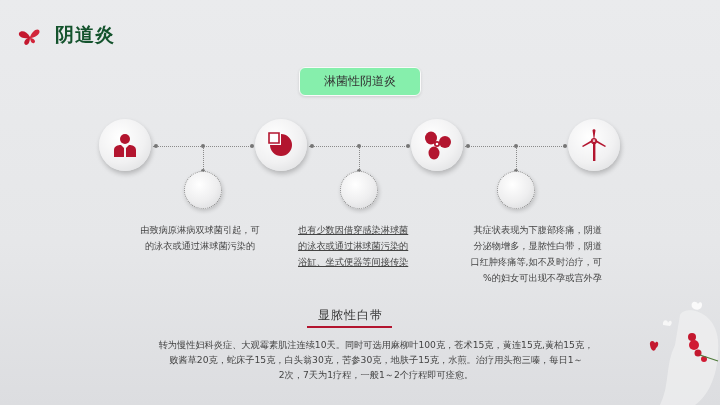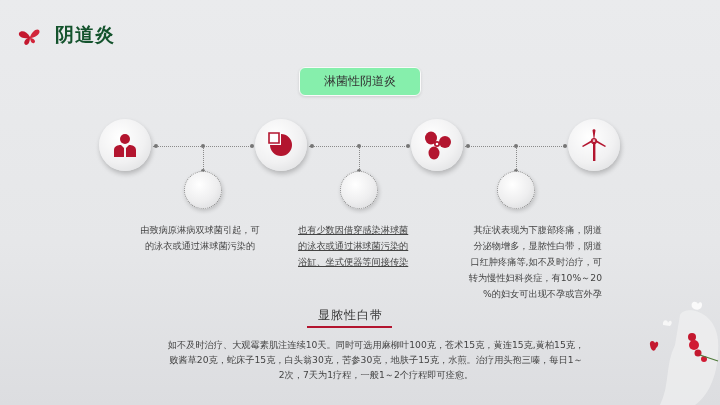--- a/index.html
+++ b/index.html
@@ -104,28 +104,27 @@
 </div>
 <div class="abs desc" style="left:298px;top:222px;width:140px;text-align:left;text-decoration:underline;">
   <div>也有少数因借穿感染淋球菌</div>
   <div>的泳衣或通过淋球菌污染的</div>
   <div>浴缸、坐式便器等间接传染</div>
 </div>
 <div class="abs desc" style="left:438px;top:222px;width:164px;text-align:right;">
   <div>其症状表现为下腹部疼痛，阴道</div>
   <div>分泌物增多，显脓性白带，阴道</div>
   <div>口红肿疼痛等,如不及时治疗，可</div>
-  <div>转为慢性妇科炎症，有10%～20</div>
   <div>%的妇女可出现不孕或宫外孕</div>
 </div>
 
 <div class="abs sub">显脓性白带</div>
 <div class="abs subline"></div>
 <div class="abs body">
-  <div>如不及时治疗、大观霉素肌注连续10天。同时可选用麻柳叶100克，苍术15克，黄连15克,黄柏15克，</div>
+  <div>转为慢性妇科炎症、大观霉素肌注连续10天。同时可选用麻柳叶100克，苍术15克，黄连15克,黄柏15克，</div>
   <div>败酱草20克，蛇床子15克，白头翁30克，苦参30克，地肤子15克，水煎。治疗用头孢三嗪，每日1～</div>
   <div>2次，7天为1疗程，一般1～2个疗程即可痊愈。</div>
 </div>
 
 <svg class="abs deco" viewBox="0 0 80 120">
   <path d="M40 30 C45 20,75 25,78 55 C80 85,70 110,55 120 L20 120 C30 100,25 80,35 60 Z" fill="#f3f3f4" opacity="0.6"></path>
   <path d="M52 22 C50 17,56 15,58 19 C60 15,64 18,61 23 C58 26,54 25,52 22 Z" fill="#fafafa"></path>
   <path d="M23 40 C22 34,28 34,28 38 C30 33,34 37,30 41 Z" fill="#f7f7f7"></path>
   <path d="M10 60 C9 55,14 55,15 58 C18 54,20 60,16 63 C15 67,11 67,10 60 Z" fill="#c4182f"></path>
   <circle cx="52" cy="52" r="4" fill="#c4182f"></circle>

